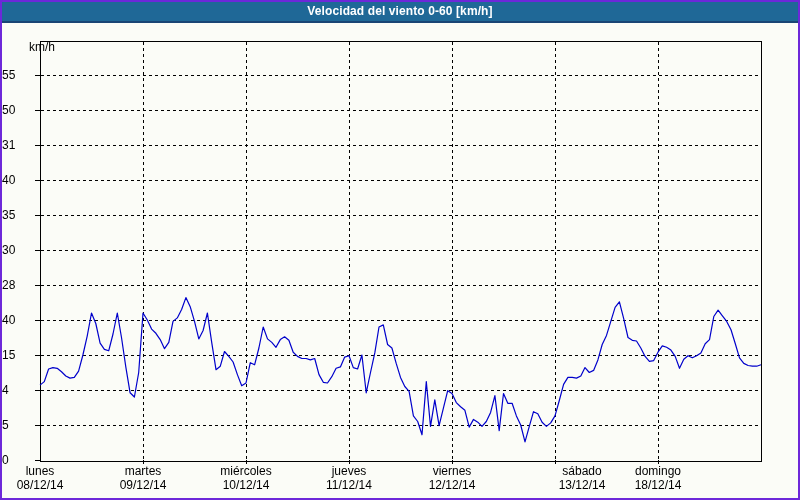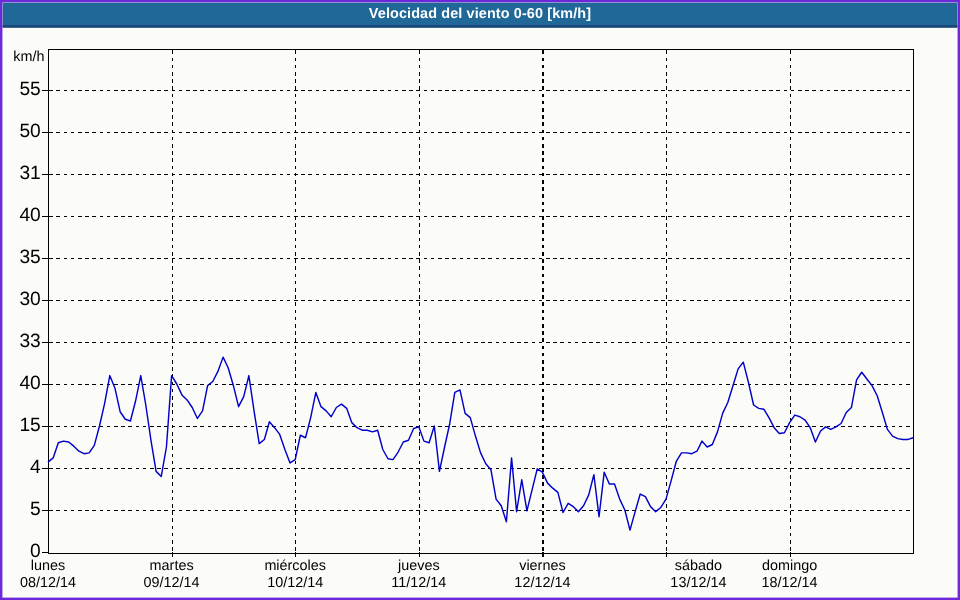--- a/index.html
+++ b/index.html
@@ -17,25 +17,25 @@
     background:#1f6897;
     border-bottom:2px solid #1a4575;
     color:#fff;
     font-size:12px;font-weight:bold;
     line-height:19px;text-align:center;
     letter-spacing:0.1px;
   }
   .plot-svg{position:absolute;left:0;top:0;}
   .kmh-label{
     position:absolute;left:0;top:38px;width:35px;
-    text-align:right;font-size:12px;line-height:14px;
+    text-align:right;font-size:12px;line-height:14px;padding-left:18px;
   }
   .ylab{
     position:absolute;left:0;width:32px;height:14px;
-    text-align:right;font-size:16px;line-height:14px;
+    text-align:left;font-size:12px;line-height:14px;
   }
   .daylab{
     position:absolute;top:462px;width:102px;
     text-align:center;font-size:12px;line-height:14px;
   }
 </style>
 </head>
 <body>
 
 <div class="app">
@@ -51,21 +51,21 @@
     </svg>
 
   <div class="kmh-label">km/h</div>
 
   <div id="labels">
       <div class="ylab" style="top:451px">0</div>
       <div class="ylab" style="top:416px">5</div>
       <div class="ylab" style="top:381px">4</div>
       <div class="ylab" style="top:346px">15</div>
       <div class="ylab" style="top:311px">40</div>
-      <div class="ylab" style="top:276px">33</div>
+      <div class="ylab" style="top:276px">28</div>
       <div class="ylab" style="top:241px">30</div>
       <div class="ylab" style="top:206px">35</div>
       <div class="ylab" style="top:171px">40</div>
       <div class="ylab" style="top:136px">31</div>
       <div class="ylab" style="top:101px">50</div>
       <div class="ylab" style="top:66px">55</div>
       <div class="daylab" style="left:-13px">
         <div>lunes</div>
         <div>08/12/14</div>
       </div>

